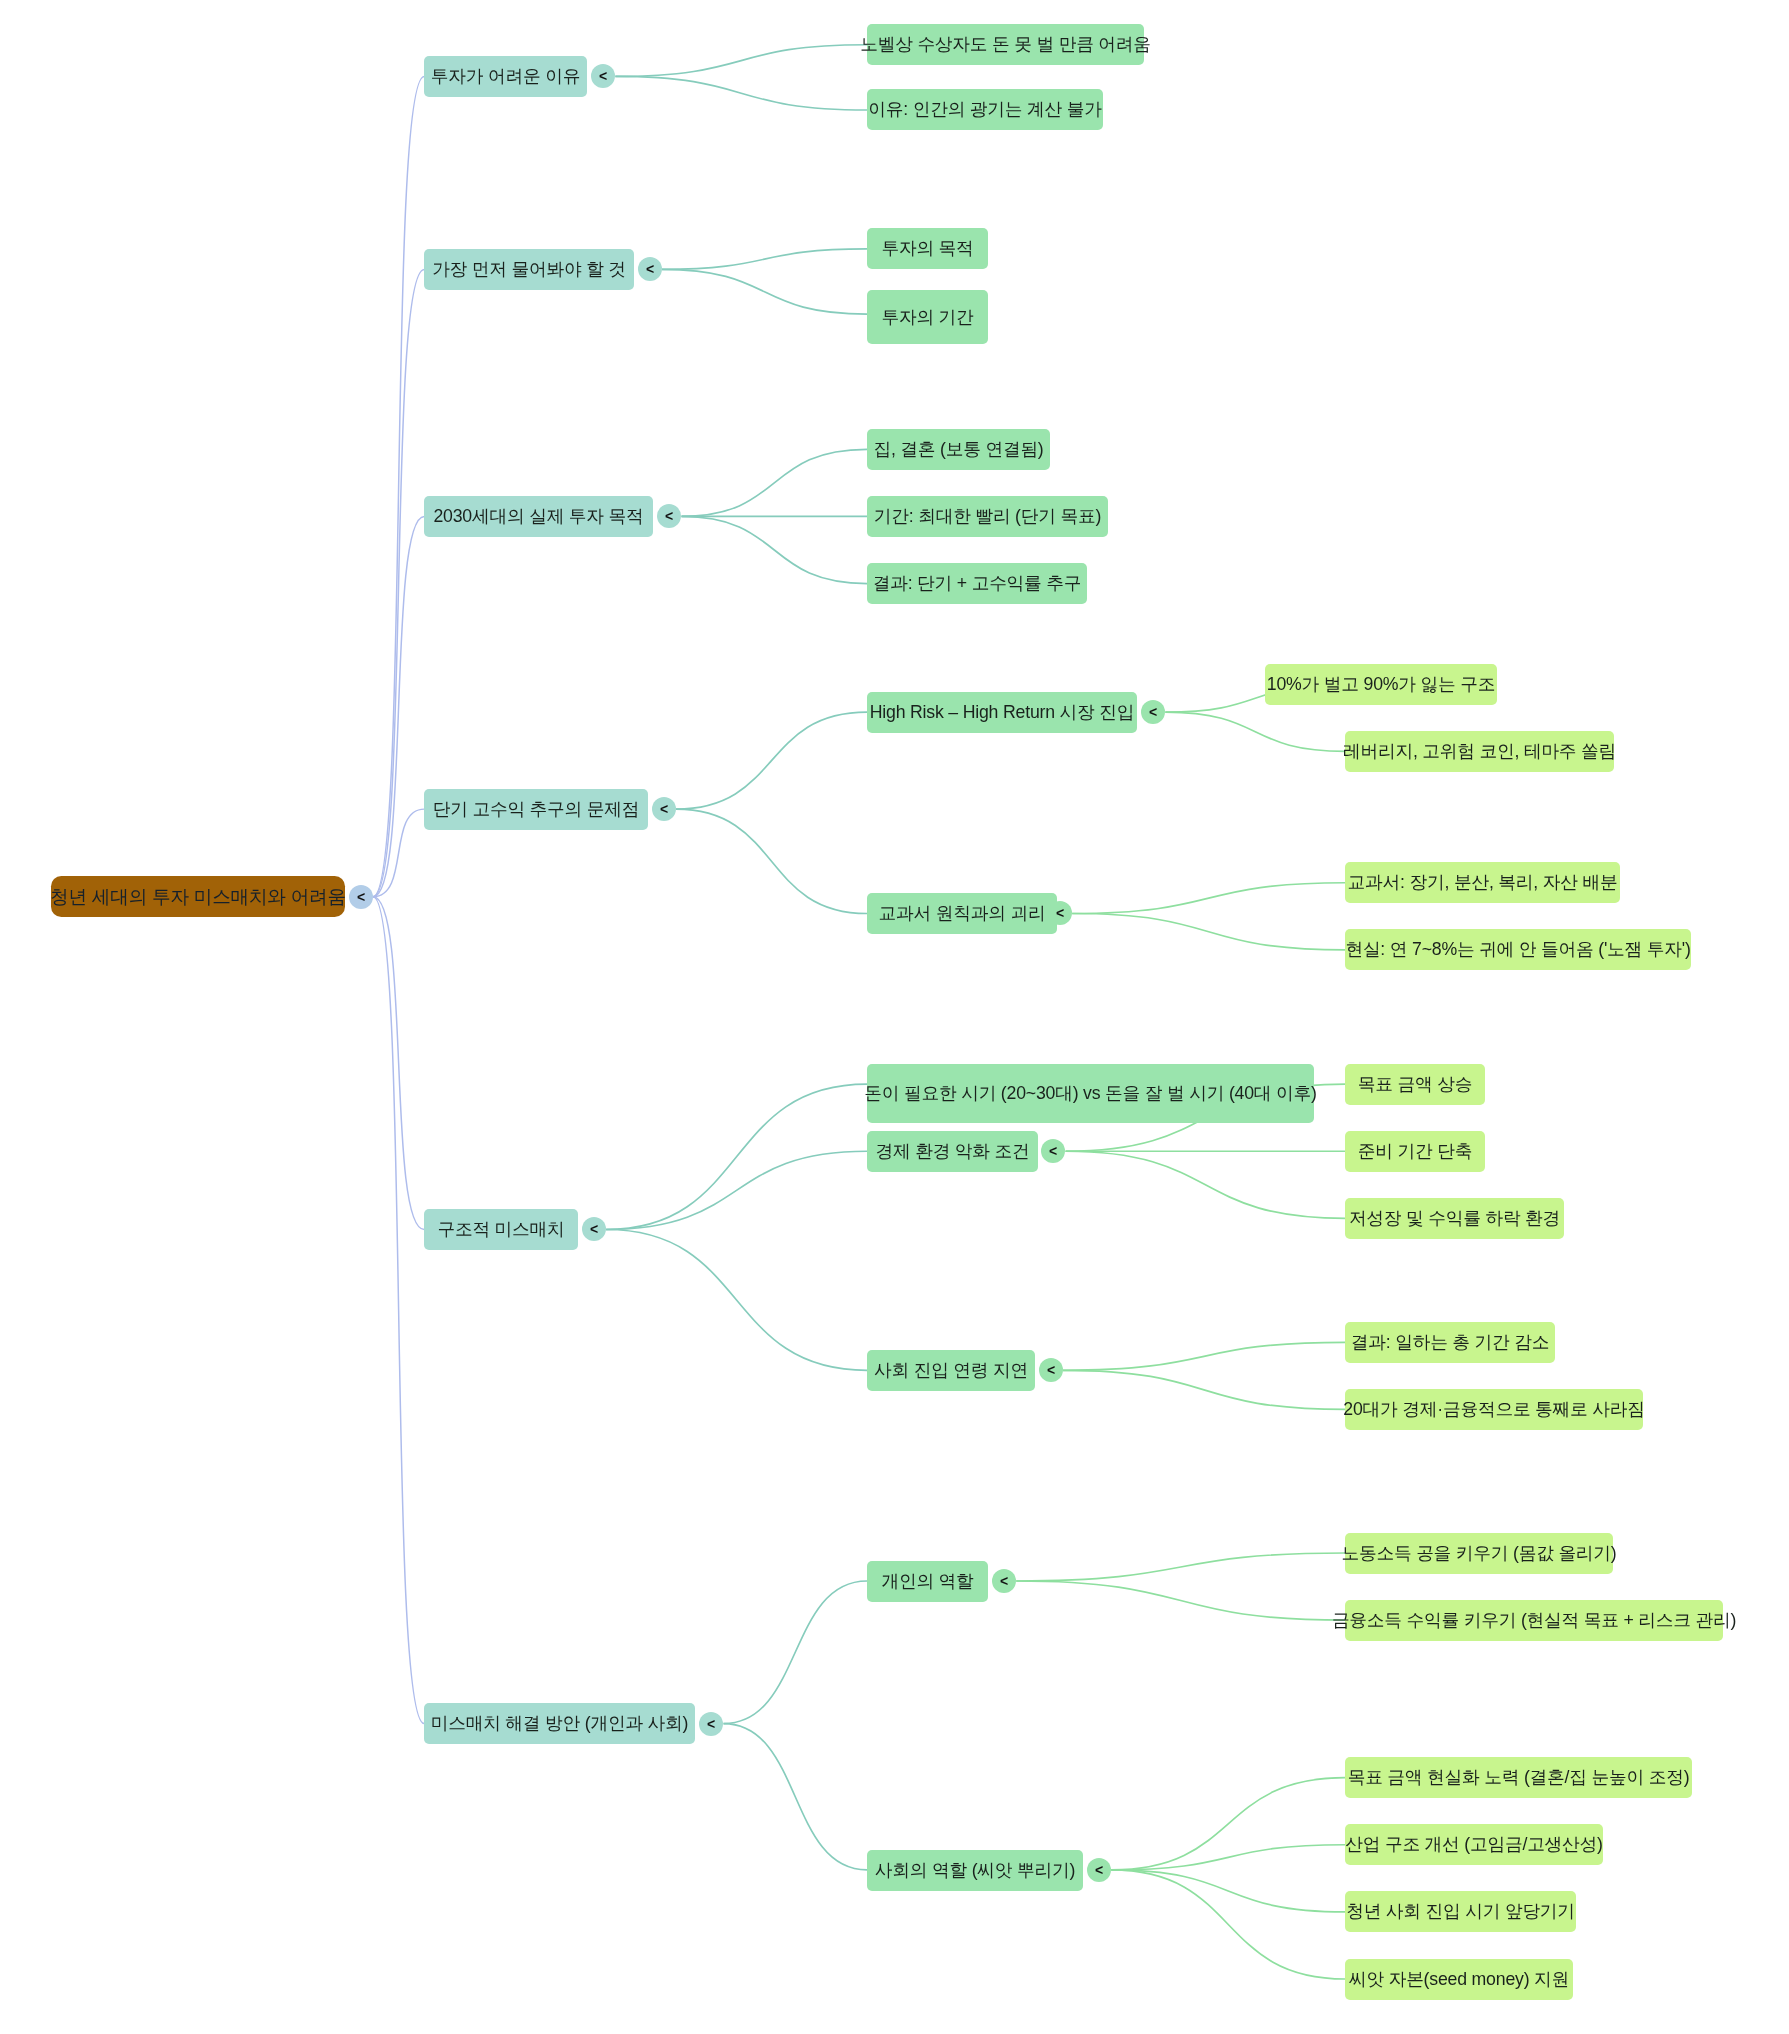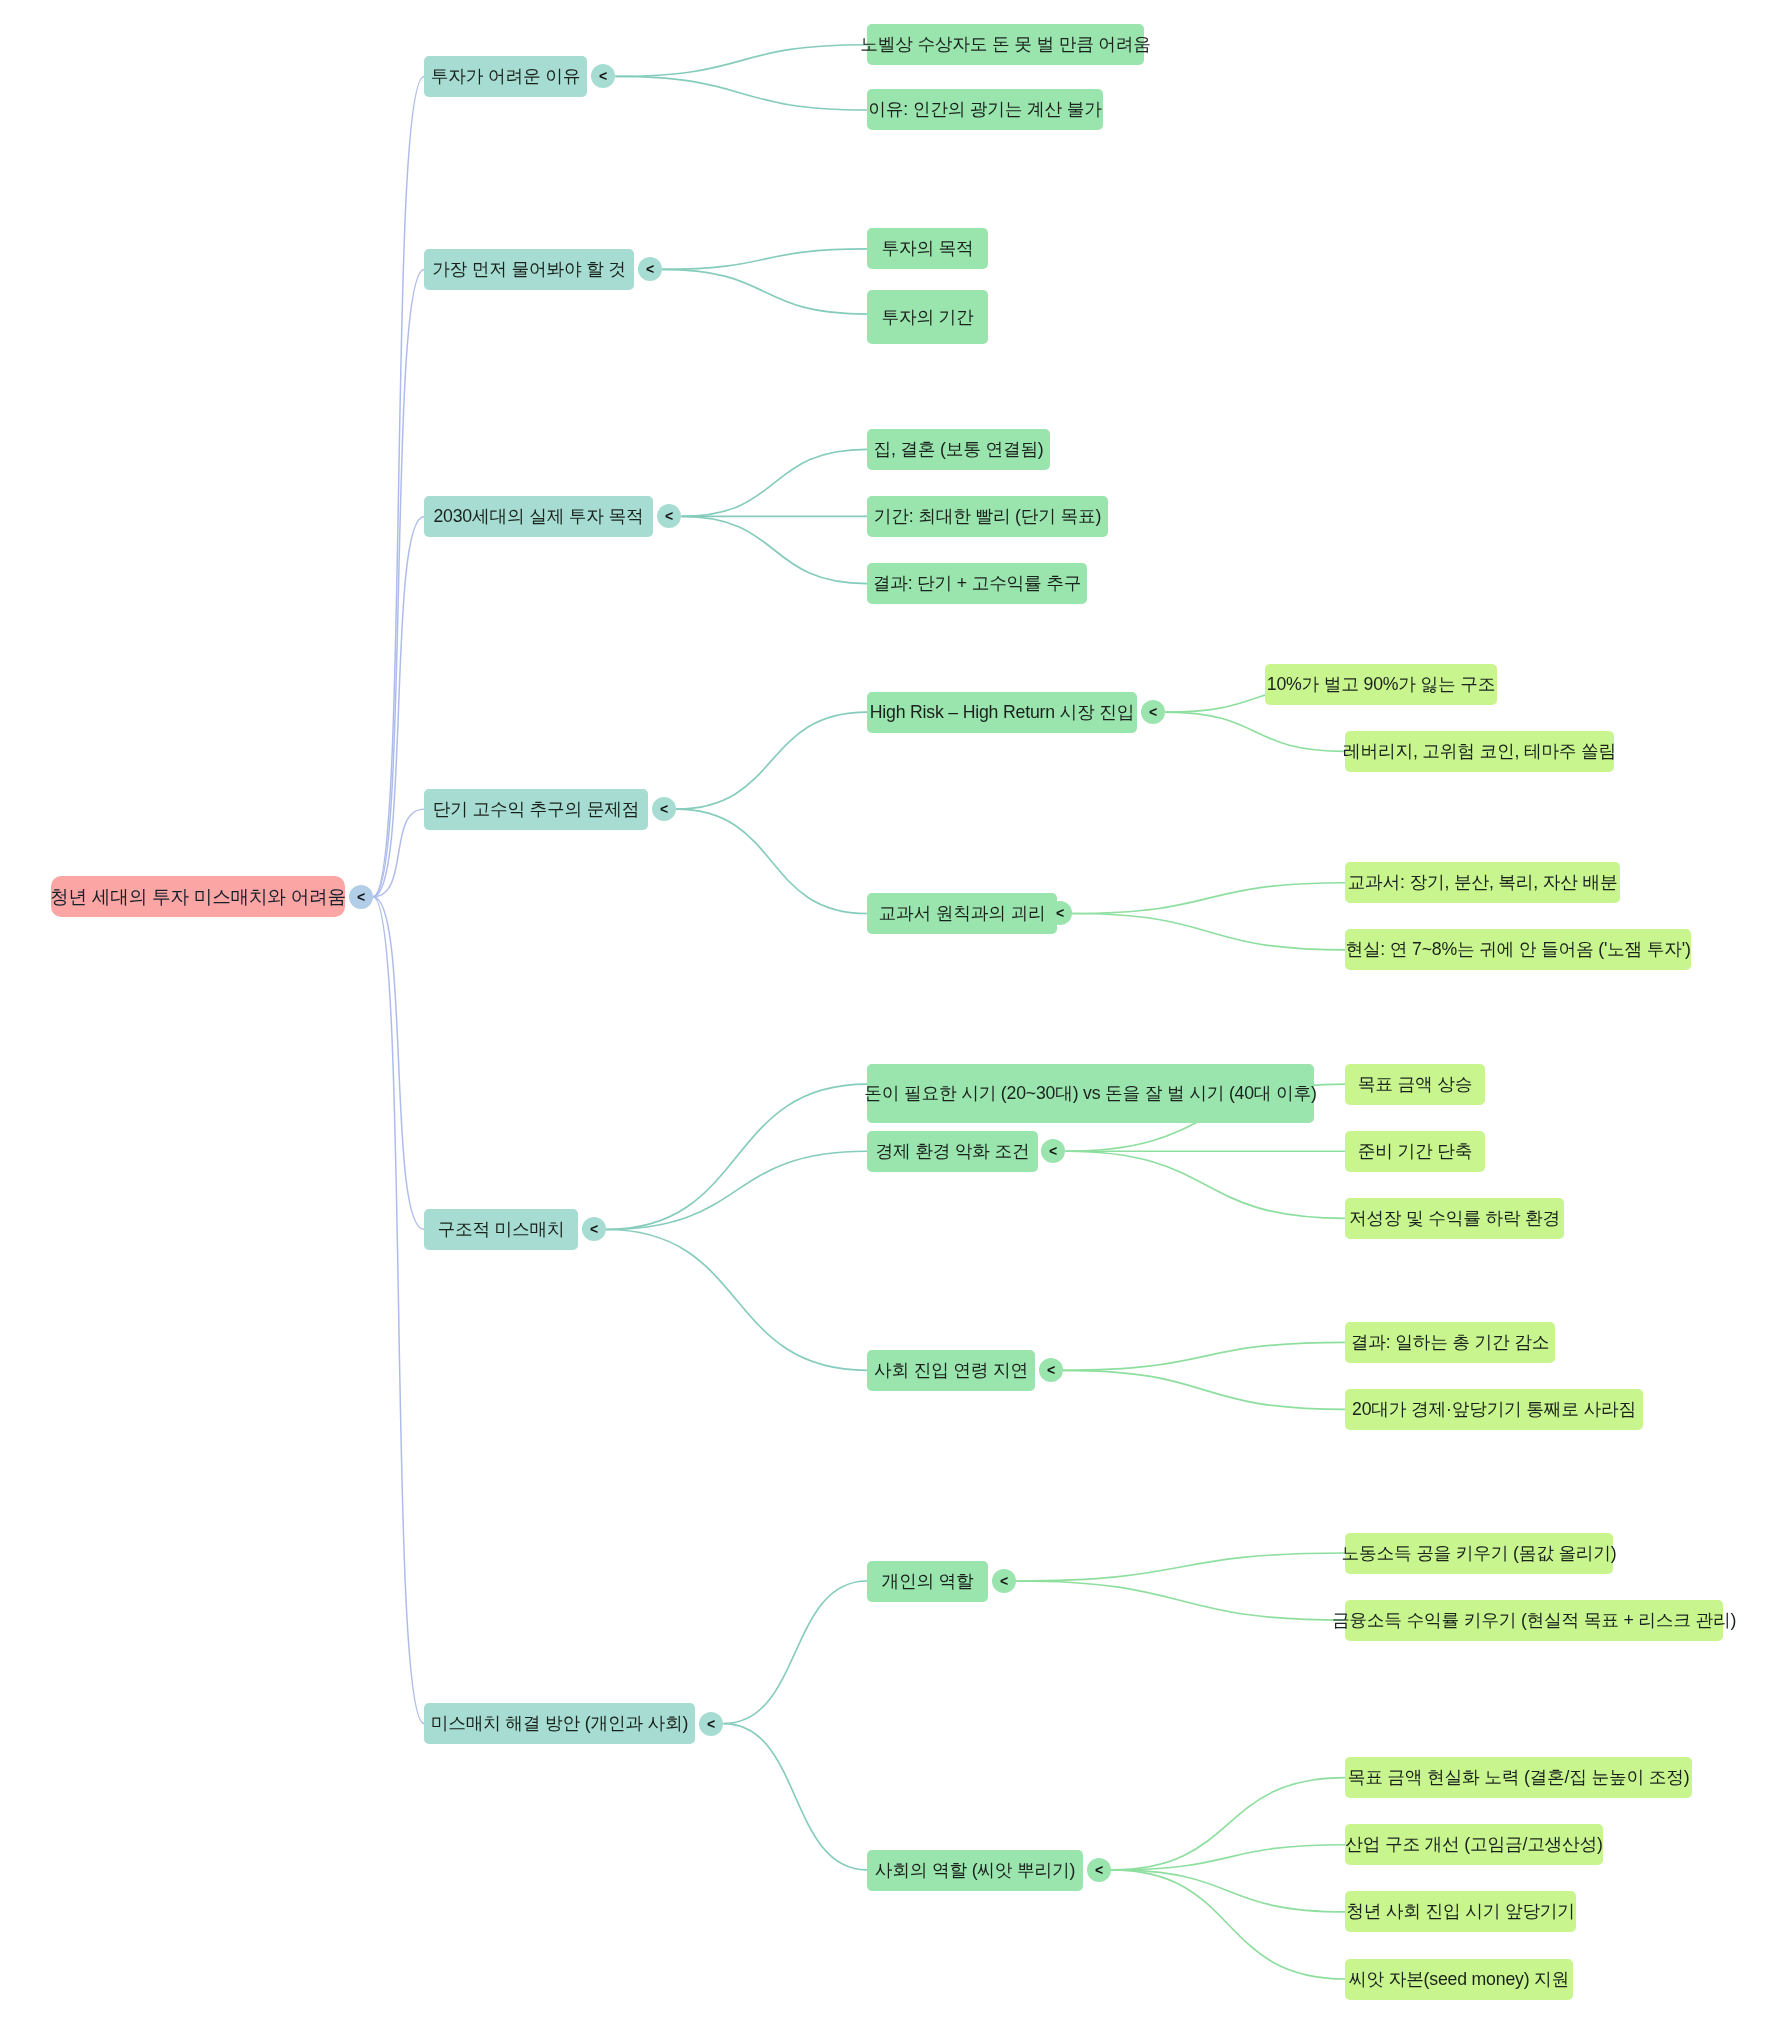--- a/index.html
+++ b/index.html
@@ -31,21 +31,21 @@
     display: flex;
     align-items: center;
     justify-content: center;
     border-radius: 5px;
     color: #19211c;
     white-space: nowrap;
     letter-spacing: -0.2px;
     line-height: 1.15;
   }
   .node.lvl0 {
-    background: #fca5a5;
+    background: #a16207;
     font-size: 18.6px;
     border-radius: 10.3px;
     color: #15202b;
   }
   .node.lvl1 {
     background: #a6dcd1;
     font-size: 17.7px;
   }
   .node.lvl2 {
     background: #9ae4ad;
@@ -196,21 +196,21 @@
         <span>저성장 및 수익률 하락 환경</span>
       </div>
       <div class="node lvl2" style="left: 867px; top: 1350px; width: 168px; height: 41px;">
         <span>사회 진입 연령 지연</span>
       </div>
       <div class="badge b2" style="left: 1039px; top: 1358px;">&lt;</div>
       <div class="node lvl3" style="left: 1345px; top: 1322px; width: 210px; height: 41px;">
         <span>결과: 일하는 총 기간 감소</span>
       </div>
       <div class="node lvl3" style="left: 1345px; top: 1389px; width: 298px; height: 41px;">
-        <span>20대가 경제·앞당기기 통째로 사라짐</span>
+        <span>20대가 경제·금융적으로 통째로 사라짐</span>
       </div>
       <div class="node lvl1" style="left: 424px; top: 1703px; width: 271px; height: 41px;">
         <span>미스매치 해결 방안 (개인과 사회)</span>
       </div>
       <div class="badge b1" style="left: 699px; top: 1712px;">&lt;</div>
       <div class="node lvl2" style="left: 867px; top: 1561px; width: 121px; height: 41px;">
         <span>개인의 역할</span>
       </div>
       <div class="badge b2" style="left: 992px; top: 1569px;">&lt;</div>
       <div class="node lvl3" style="left: 1345px; top: 1533px; width: 268px; height: 41px;">

